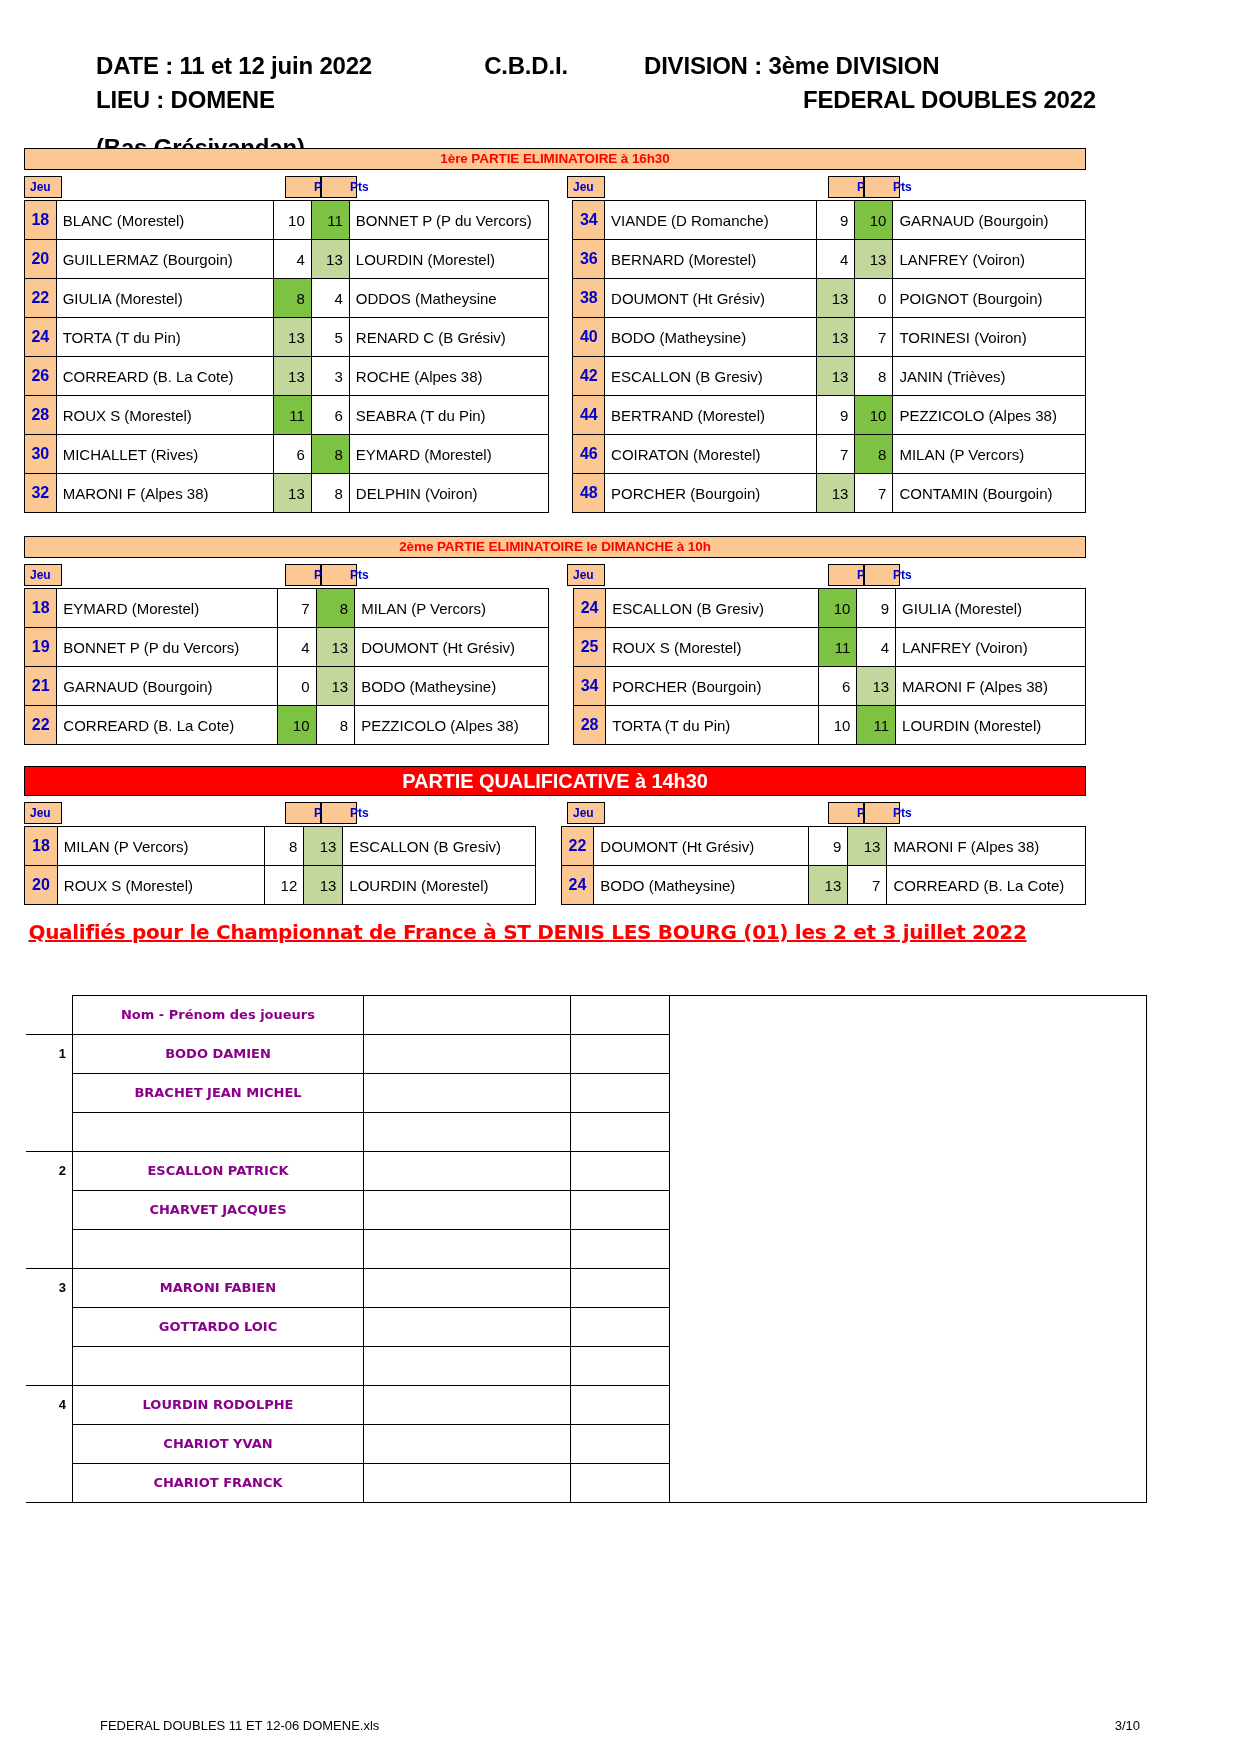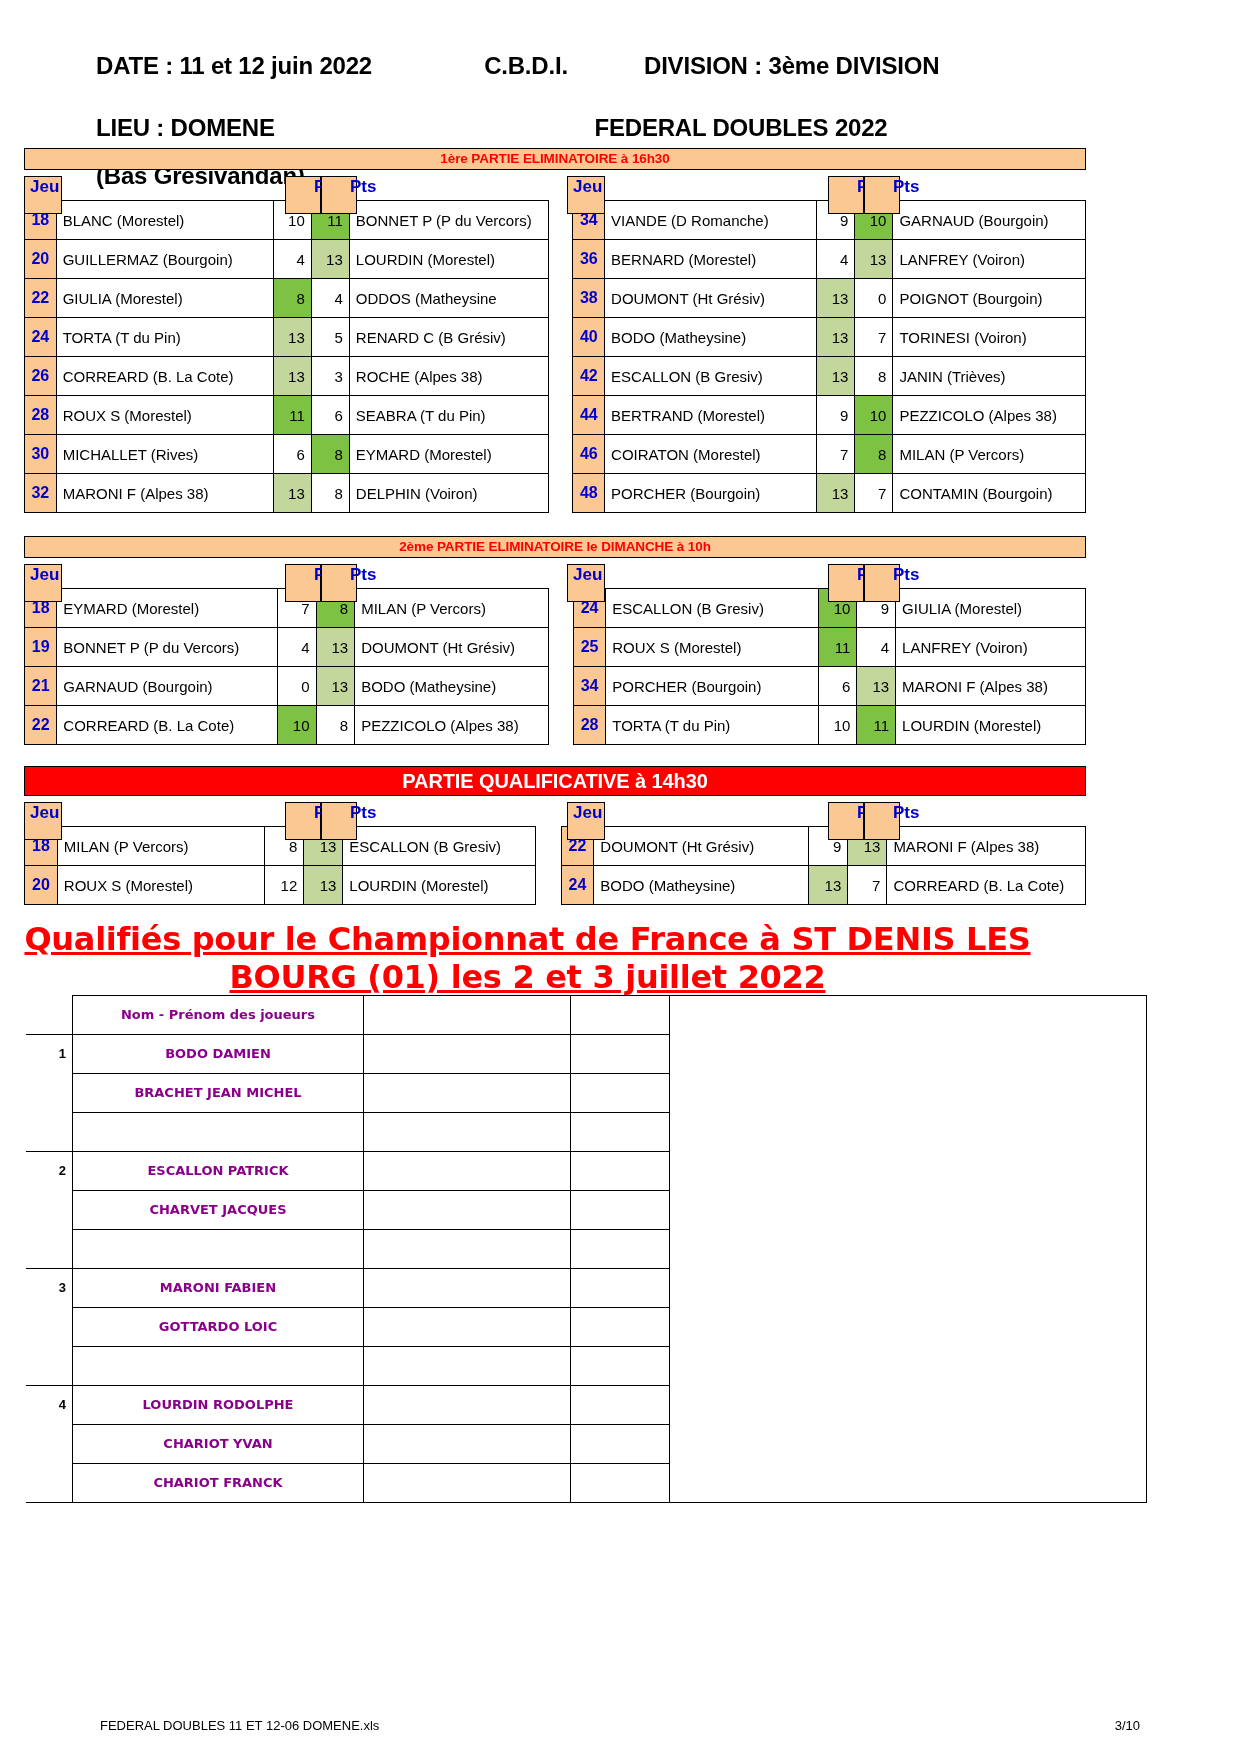--- a/index.html
+++ b/index.html
@@ -13,21 +13,21 @@
   .page{position:relative;width:1240px;height:1754px;box-sizing:border-box;}
 
   
   .header{position:absolute;left:96px;top:52px;width:1000px;}
   .hrow{display:flex;align-items:baseline;font-weight:bold;font-size:24px;letter-spacing:-0.2px;}
   .h-date{width:330px;}
   .h-cbdi{width:200px;text-align:center;}
   .h-div{flex:1;text-align:left;padding-left:18px;}
   .hrow2{margin-top:6px;}
   .h-lieu{width:290px;}
-  .h-fed{flex:1;text-align:center;margin-top:28px;}
+  .h-fed{flex:1;text-align:right;}
   .hrow3{margin-top:20px;}
 
   
   .section{position:absolute;}
   .banner{
     box-sizing:border-box;
     border:1px solid #000;
     background:#FBC894;
     color:#FF0000;
     font-weight:bold;
@@ -38,22 +38,22 @@
   }
   .banner.red{background:#FF0000;color:#ffffff;font-size:20px;height:30px;line-height:28px;}
 
   
   .hdrstrip{display:flex;margin-top:6px;height:22px;}
   .lbl{
     box-sizing:border-box;
     border:1px solid #000;
     background:#FBC894;
     color:#0000CC;
-    font-weight:bold;font-size:17px;
-    height:38px;line-height:20px;
+    font-weight:bold;font-size:12px;
+    height:22px;line-height:20px;
     text-align:center;
   }
   .lbl.jeu{width:38px;text-align:left;padding-left:5px;}
   .lbl.pts{width:36px;padding-left:28px;}
 
   
   .mtable{border-collapse:collapse;table-layout:fixed;}
   .mtable td{
     border:1px solid #000;
     height:38px;
@@ -71,21 +71,21 @@
   .mtable td.nameL{width:223px;text-align:left;}
   .mtable td.nameR{width:192px;text-align:left;}
   .mtable td.pts{width:36px;text-align:right;padding:0 6px 0 2px;}
   .win13{background:#C3D69B !important;}
   .win{background:#7DC242 !important;margin-top:24px;}
   .gap{border:none !important;background:transparent !important;width:18px;}
 
   
   .qualtitle{
     position:absolute;left:0;width:1055px;text-align:center;
-    color:#FF0000;font-weight:bold;font-size:32px;
+    color:#FF0000;font-weight:bold;font-size:20px;
     text-decoration:underline;
     font-family:"DejaVu Sans", sans-serif;
     letter-spacing:-0.3px;
   }
 
   
   .qtable{position:absolute;border-collapse:collapse;table-layout:fixed;}
   .qtable td{
     border:1px solid #000;height:38px;padding:0 6px;vertical-align:middle;
     font-size:13px;font-weight:bold;color:#8B008B;text-align:center;

